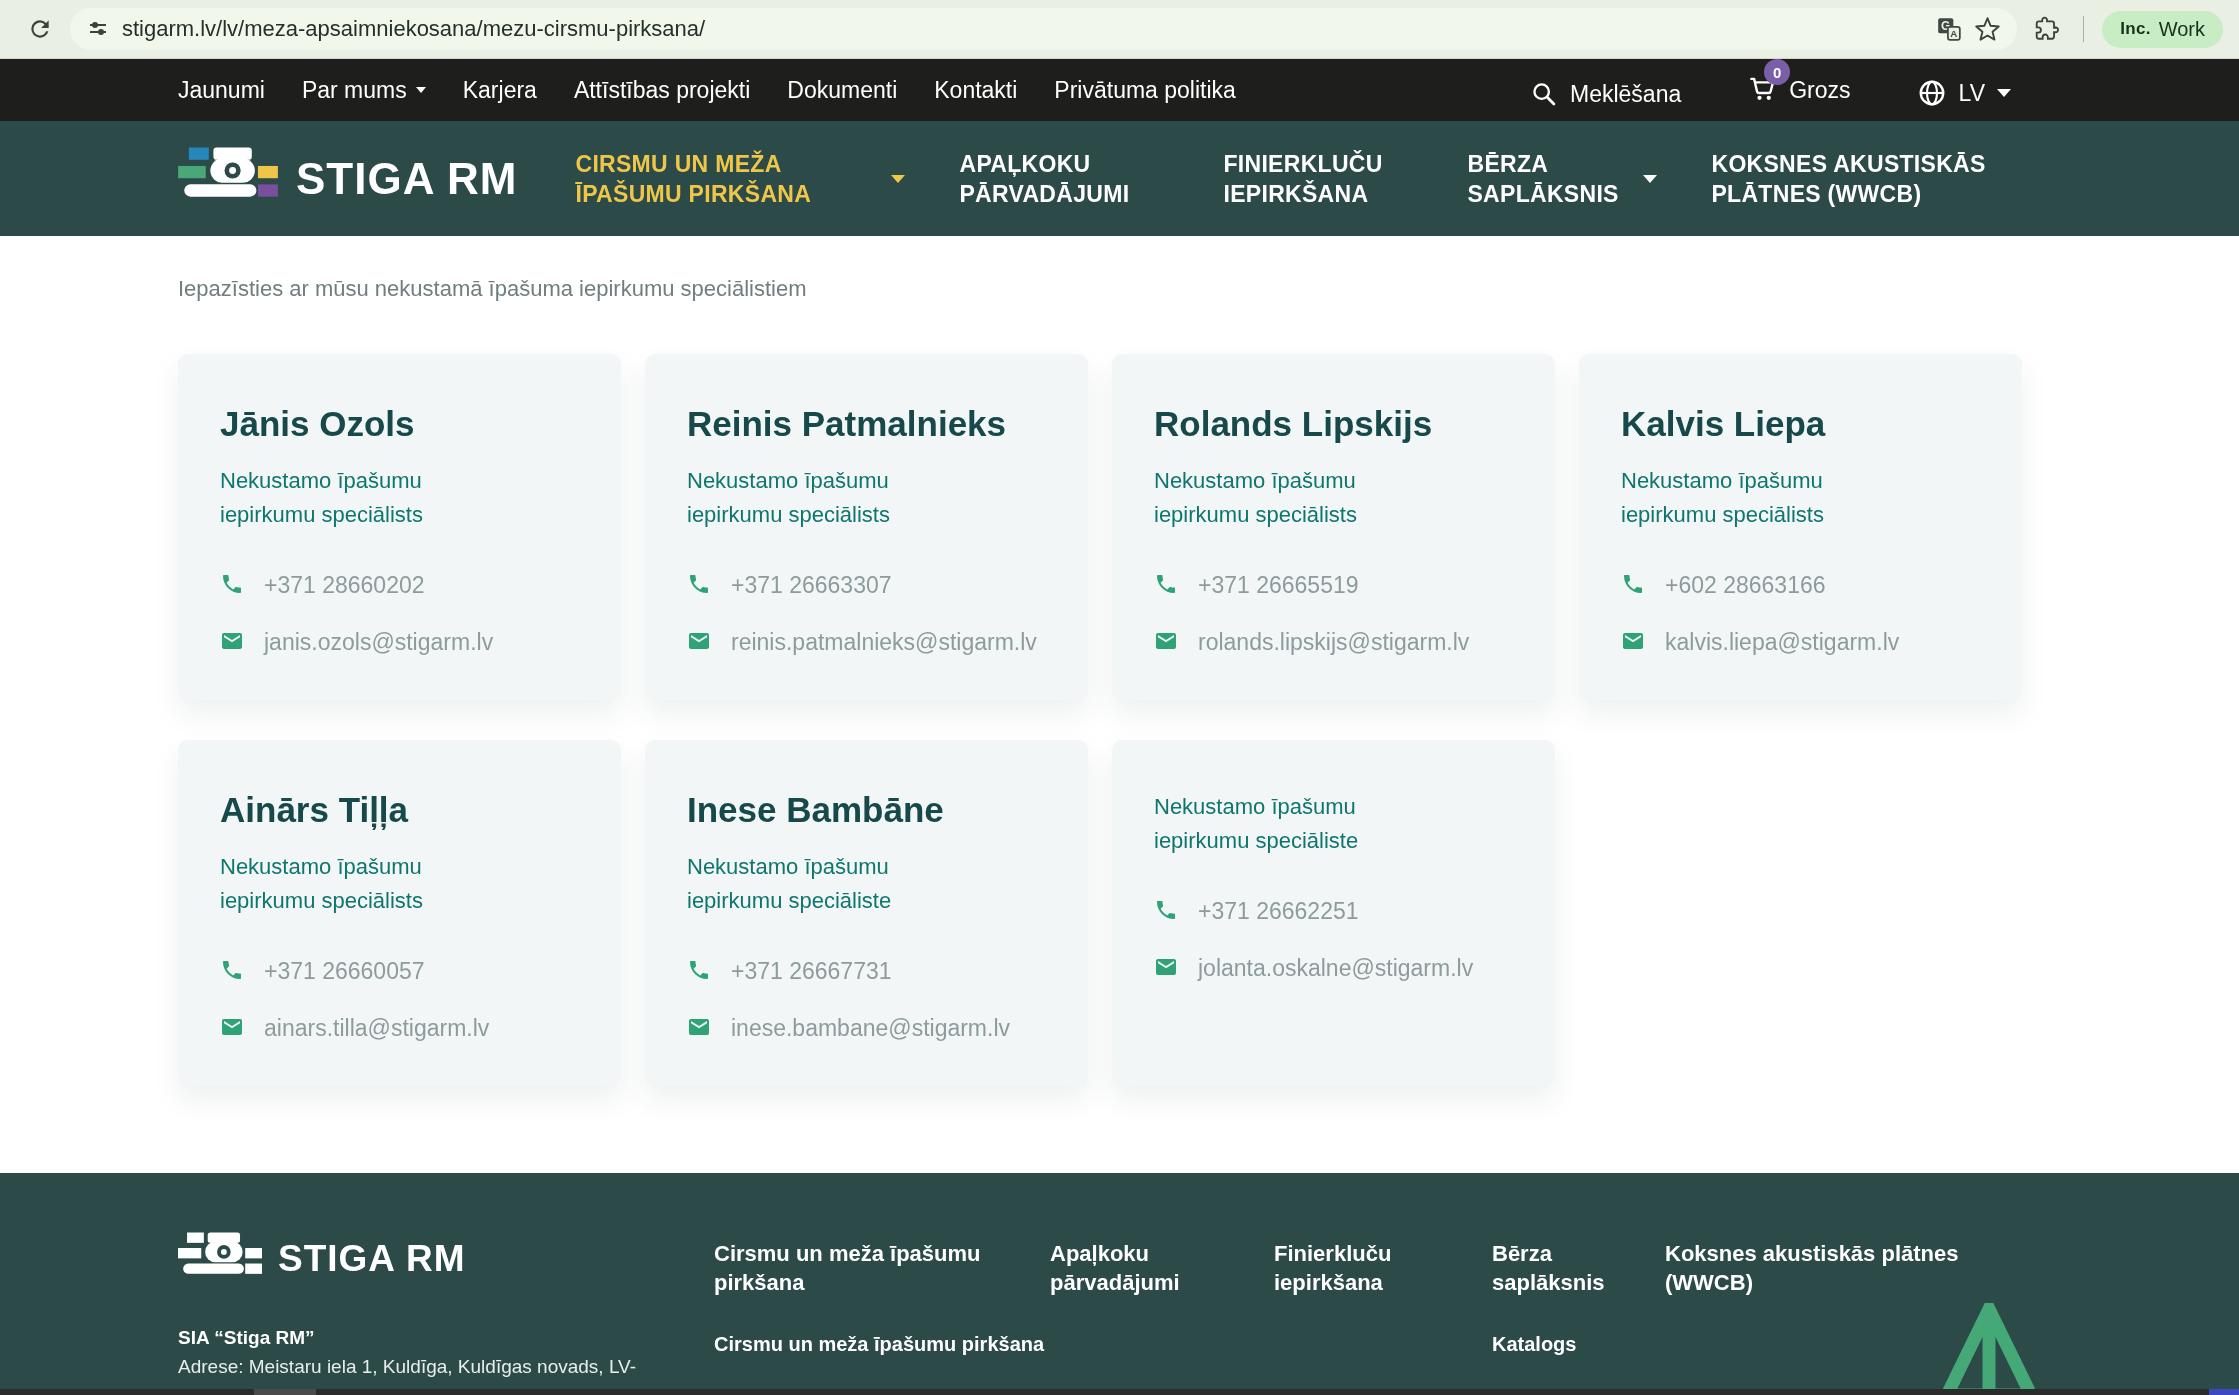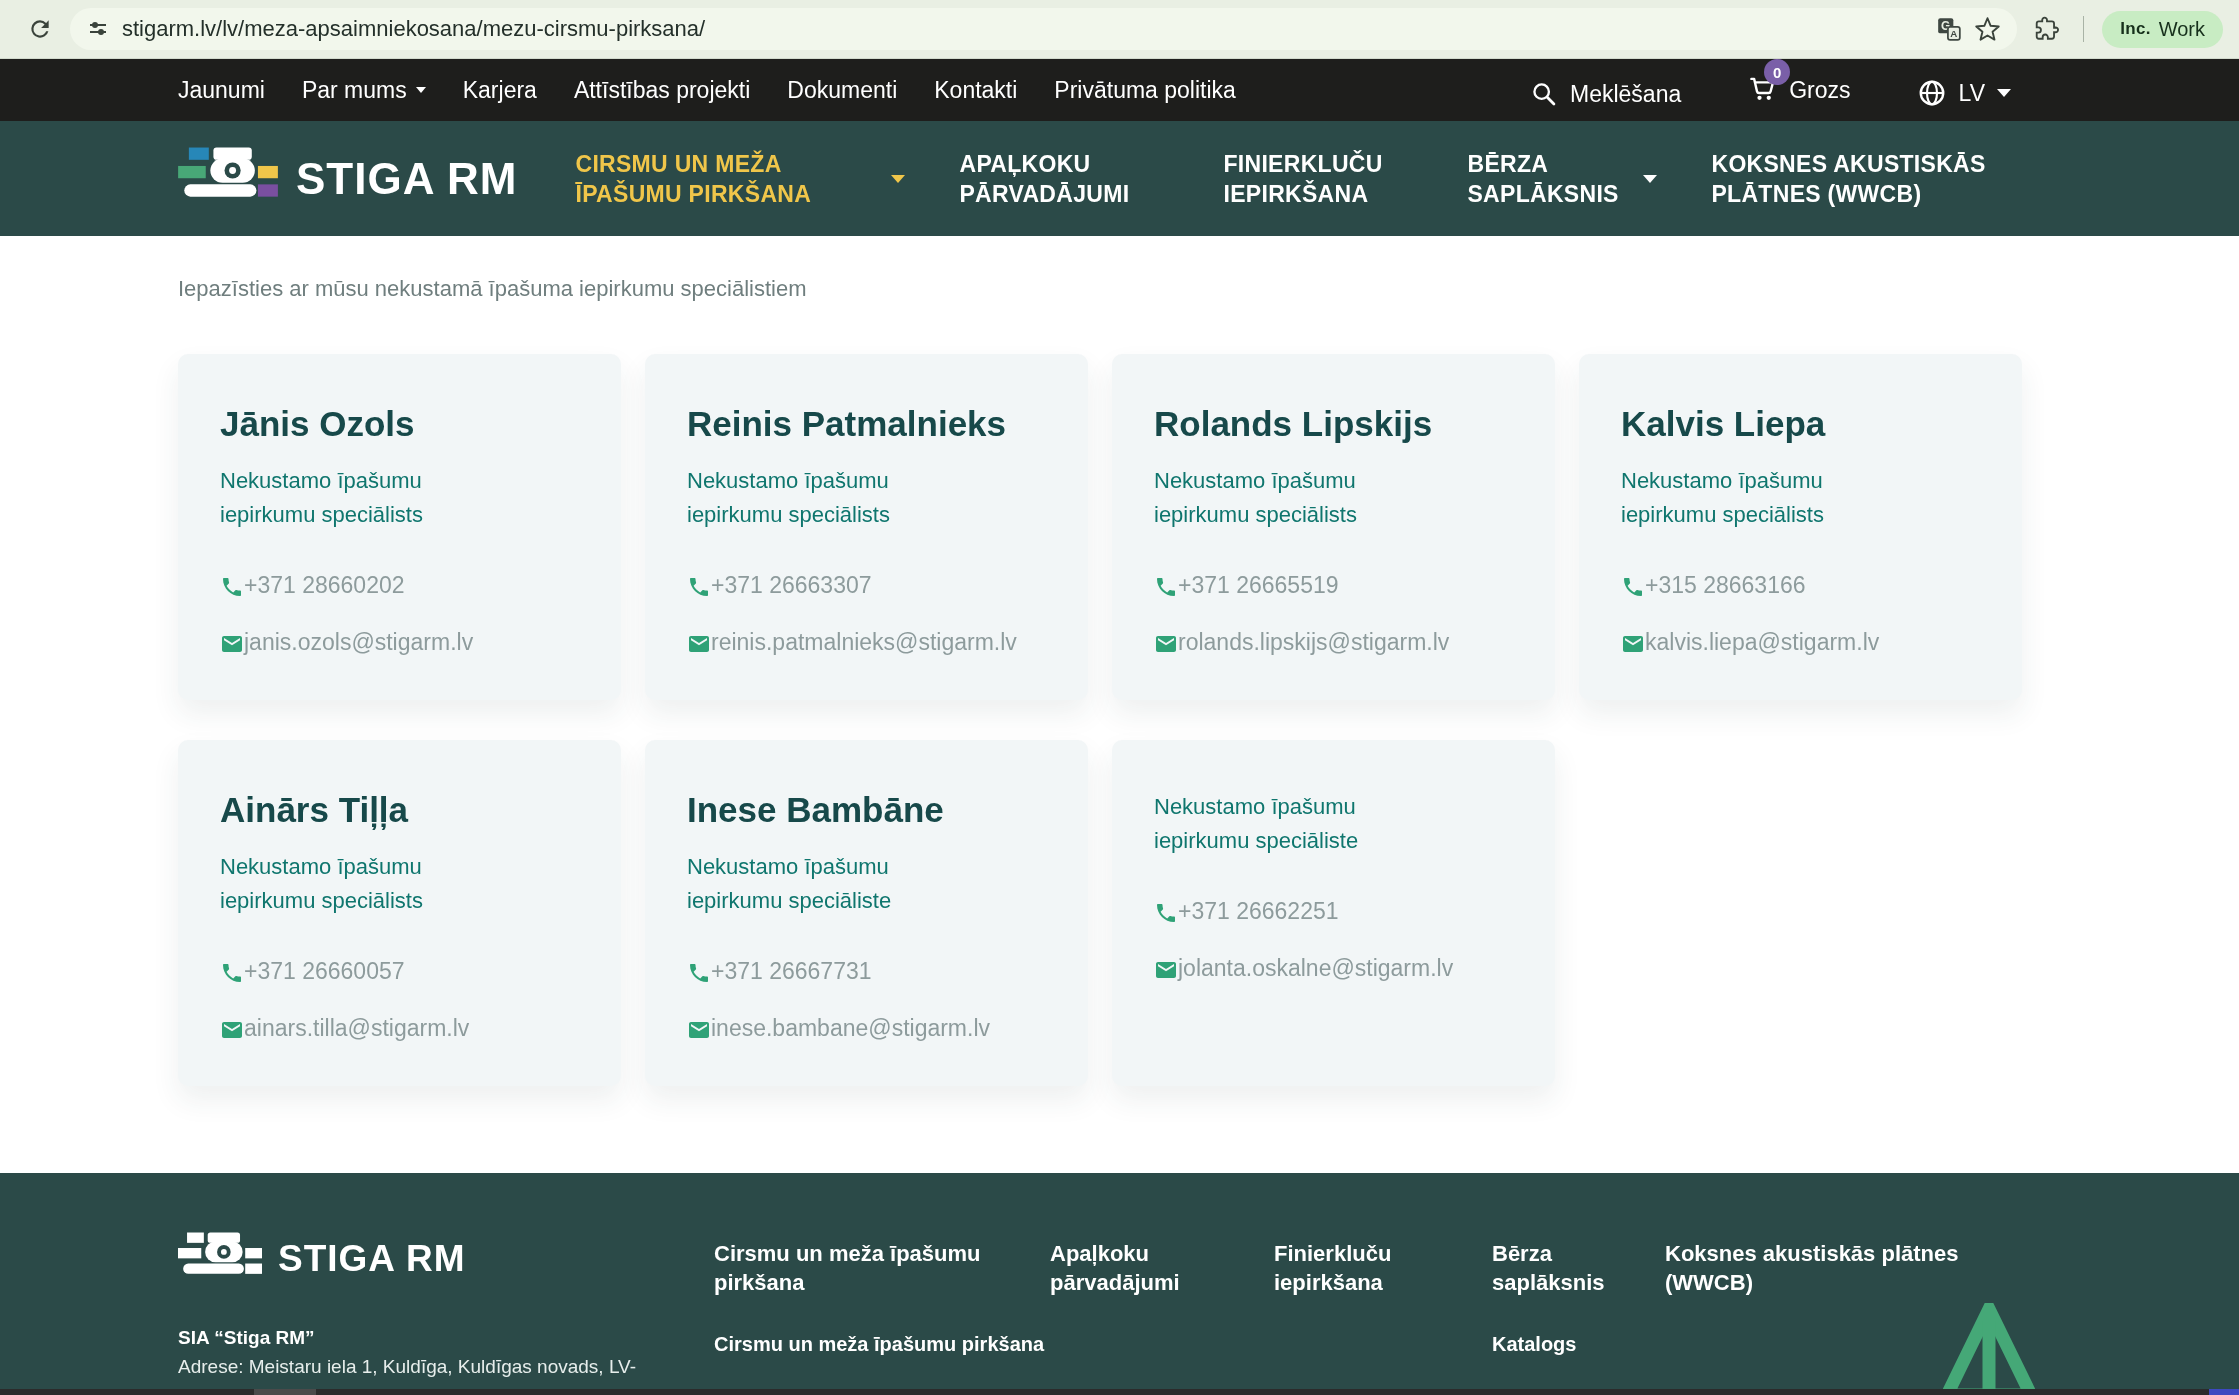--- a/index.html
+++ b/index.html
@@ -67,21 +67,21 @@
   .heading-clip h2 { font-size:46px; font-weight:bold; color:#17494a; margin-top:-48px; letter-spacing:0.5px; }
   .subtitle { margin-top:30px; font-size:22px; color:#6f7e7e; }
 
   .cards { display:grid; grid-template-columns:repeat(4, 443px); gap:40px 24px; margin-top:52px; }
   .card {
     background:#f2f6f7; border-radius:10px; padding:50px 42px 44px;
     box-shadow:0 14px 28px rgba(40,70,70,0.08); min-height:285px;
   }
   .card h3 { font-size:35px; font-weight:bold; color:#17494a; margin-bottom:20px; }
   .role { color:#0f766e; font-size:22px; line-height:34px; max-width:300px; margin-bottom:40px; }
-  .contact-row { display:flex; align-items:flex-end; margin-top:30px; cursor:pointer; }
+  .contact-row { display:flex; align-items:flex-start; gap:20px; margin-top:30px; cursor:pointer; }
   .contact-row span { color:#8d9b9c; font-size:23px; }
   .g-icon { flex:0 0 auto; }
 
   
   .footer {
     position:absolute; left:0; right:0; bottom:0; height:222px;
     background:#2b4a48; color:#fff;
   }
   .f-logo { position:absolute; left:178px; top:58px; display:flex; align-items:center; gap:16px; }
   .f-brand-text { font-size:37px; font-weight:bold; letter-spacing:1px; }
@@ -283,21 +283,21 @@
         </div>
       </div>
 
       <div class="card">
         <h3>Kalvis Liepa</h3>
         <div class="role">Nekustamo īpašumu iepirkumu speciālists</div>
         <div class="contact-row">
           <svg class="g-icon" width="24" height="24" viewBox="0 0 24 24">
             <path d="M6.62 10.79c1.44 2.83 3.76 5.14 6.59 6.59l2.2-2.2c.27-.27.67-.36 1.02-.24 1.12.37 2.33.57 3.57.57.55 0 1 .45 1 1V20c0 .55-.45 1-1 1-9.39 0-17-7.61-17-17 0-.55.45-1 1-1h3.5c.55 0 1 .45 1 1 0 1.25.2 2.45.57 3.57.11.35.03.74-.25 1.02l-2.2 2.2z" fill="#2fa277"></path>
           </svg>
-          <span>+315 28663166</span>
+          <span>+602 28663166</span>
         </div>
         <div class="contact-row">
           <svg class="g-icon" width="24" height="24" viewBox="0 0 24 24">
             <path d="M20 4H4c-1.1 0-2 .9-2 2v12c0 1.1.9 2 2 2h16c1.1 0 2-.9 2-2V6c0-1.1-.9-2-2-2zm0 4.2l-8 5-8-5V6l8 5 8-5v2.2z" fill="#2fa277"></path>
           </svg>
           <span>kalvis.liepa@stigarm.lv</span>
         </div>
       </div>
 
       <div class="card">

